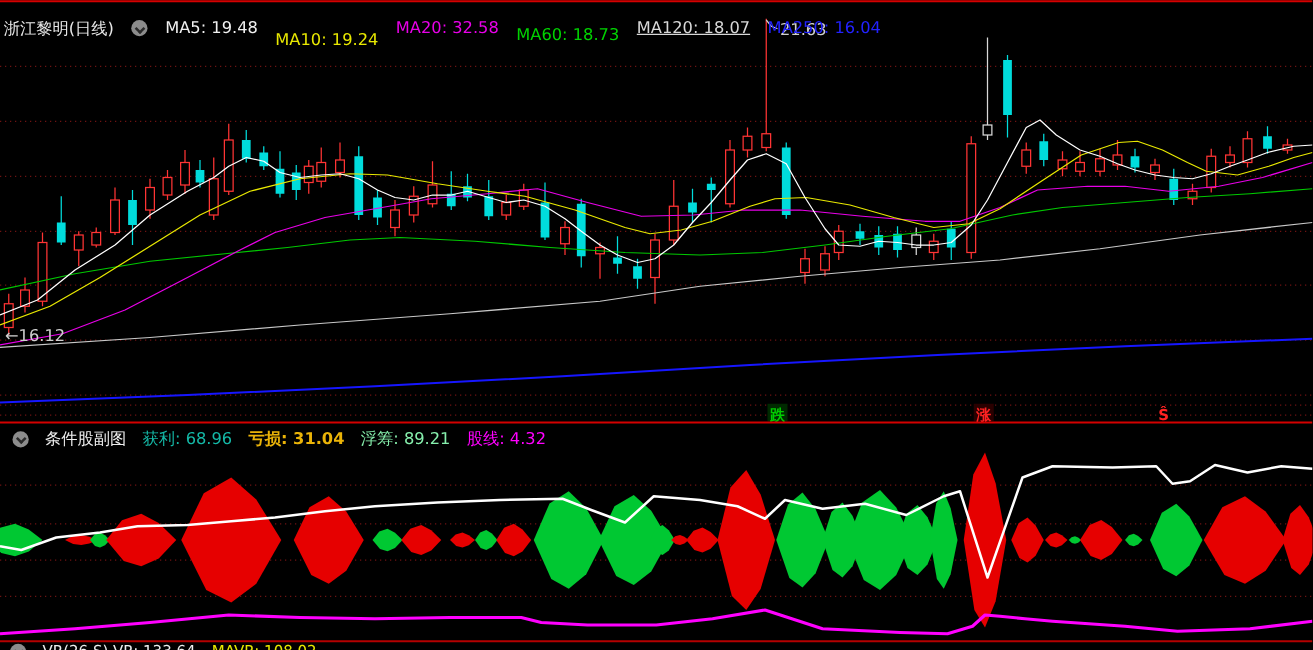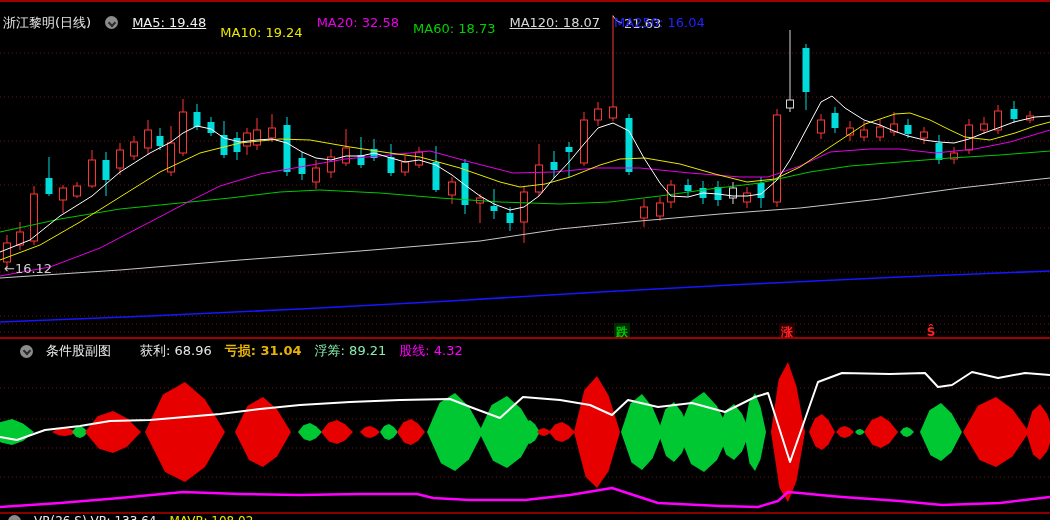--- a/index.html
+++ b/index.html
@@ -2,21 +2,21 @@
 <html><head>
 <meta charset="utf-8">
 <style>
   html,body{margin:0;padding:0;background:#000;}
   body{width:1050px;height:520px;position:relative;overflow:hidden;
        font-family:"DejaVu Sans","Liberation Sans",sans-serif;}
   #chart{position:absolute;left:0;top:0;}
   .hdr{position:absolute;display:flex;align-items:center;gap:15px;
        font-size:13px;white-space:nowrap;color:#eee;}
   #main-header{left:3px;top:5px;gap:14px;}
-  #sub-header{left:20px;top:342px;gap:13px;}
+  #sub-header{left:10px;top:342px;gap:13px;}
   #bottom-header{left:8px;top:514px;gap:13px;font-size:12px;}
   .title{color:#e8e8e8;}
   .circ{width:13px;height:13px;border-radius:50%;background:#8c8c8c;
         position:relative;display:inline-block;flex:0 0 auto;cursor:pointer;}
   .circ::after{content:"";position:absolute;left:3.5px;top:3.5px;width:4px;height:4px;
         border-right:2px solid #2a2a2a;border-bottom:2px solid #2a2a2a;
         transform:rotate(45deg);}
 </style>
 </head>
 <body>
@@ -387,32 +387,32 @@
     <g id="g-div">
         <line x1="0" x2="1050" y1="1" y2="1" stroke="#d40000" stroke-width="1.5"></line>
         <line x1="0" x2="1050" y1="338" y2="338" stroke="#d40000" stroke-width="1.5"></line>
         <line x1="0" x2="1050" y1="513" y2="513" stroke="#b40000" stroke-width="1.5"></line>
       </g>
   </svg>
 
   <div class="hdr" id="main-header">
     <span class="title">浙江黎明(日线)</span>
     <span class="circ"></span>
-    <span class="ma" style="color: rgb(240, 240, 240); text-decoration: underline;">MA5: 19.48</span>
+    <span class="ma" style="color: rgb(240, 240, 240);">MA5: 19.48</span>
     <span class="ma" style="color: rgb(232, 232, 0); margin-top: 20px;">MA10: 19.24</span>
     <span class="ma" style="color: rgb(232, 0, 232);">MA20: 32.58</span>
     <span class="ma" style="color: rgb(0, 210, 0); margin-top: 11px;">MA60: 18.73</span>
     <span class="ma" style="color: rgb(216, 216, 216); text-decoration: underline;">MA120: 18.07</span>
     <span class="ma" style="color: rgb(34, 34, 255);">MA250: 16.04</span>
   </div>
 
   <div class="hdr" id="sub-header">
     <span class="circ"></span>
     <span>条件股副图</span>
-    <span class="si" style="color: #e5e5e5; margin-left: 16px;">获利: 68.96</span>
+    <span class="si" style="color: #14b8a6;">获利: 68.96</span>
     <span class="si" style="color: #eab308; font-weight: bold;">亏损: 31.04</span>
     <span class="si" style="color: #86efac;">浮筹: 89.21</span>
     <span class="si" style="color: rgb(255, 0, 255); text-align: center;">股线: 4.32</span>
   </div>
 
   <div class="hdr" id="bottom-header">
     <span class="circ"></span>
     <span class="bi" style="color: rgb(238, 238, 238);">VR(26,S) VR: 133.64</span>
     <span class="bi" style="color: rgb(232, 232, 0);">MAVR: 108.02</span>
   </div>

